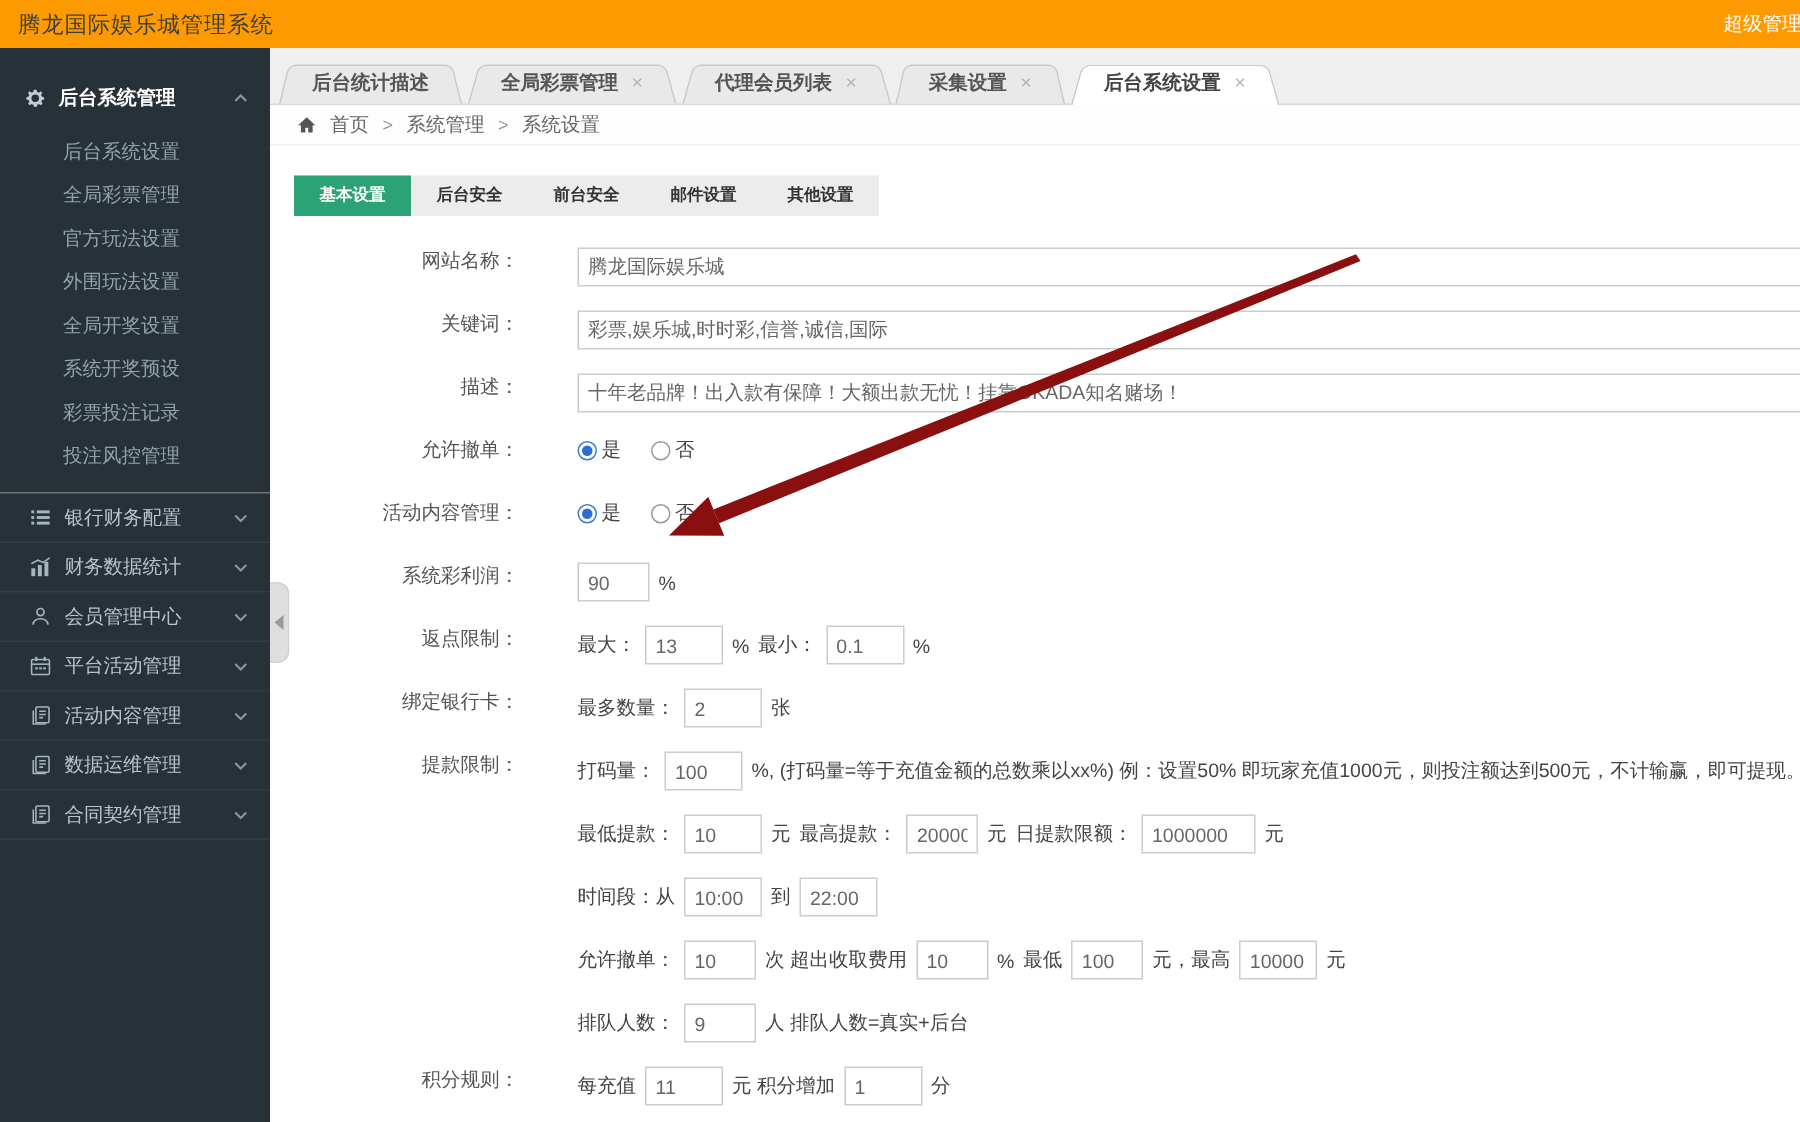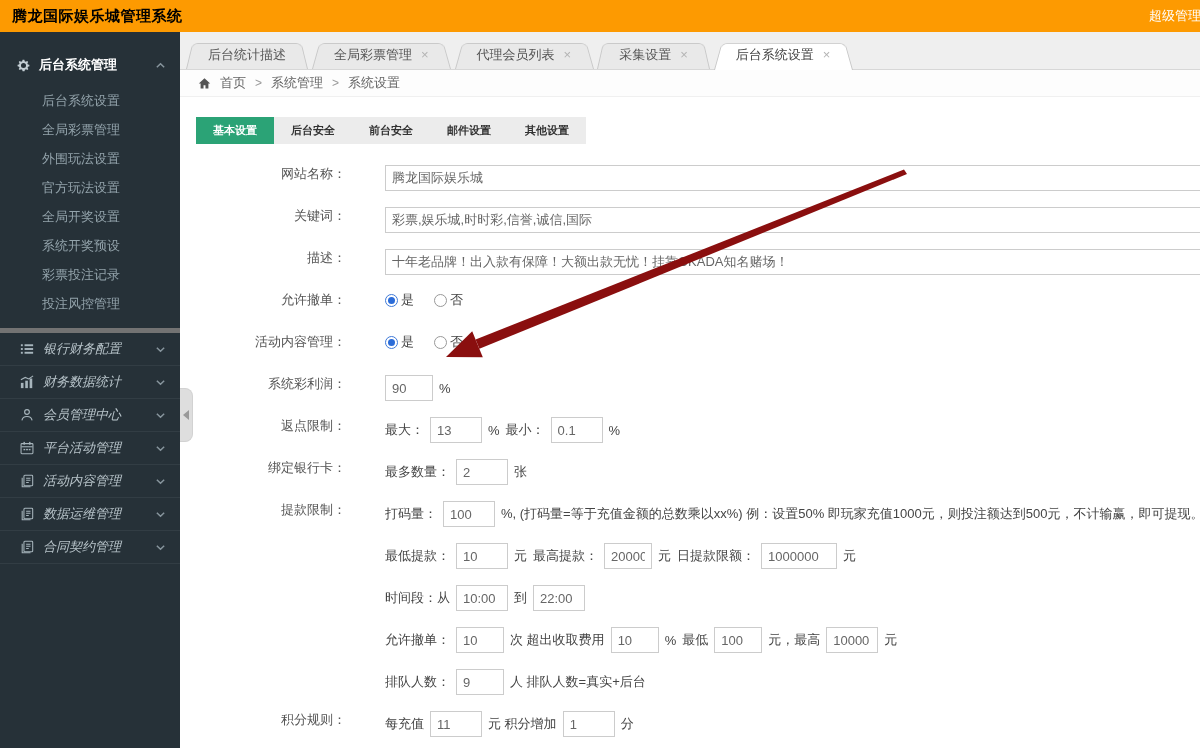--- a/index.html
+++ b/index.html
@@ -8,53 +8,53 @@
   *{box-sizing:border-box;}
   html,body{margin:0;padding:0;}
   body{
     width:1200px;height:748px;overflow:hidden;position:relative;
     font-family:"Liberation Sans","DejaVu Sans",sans-serif;background:#fff;
     -webkit-font-smoothing:antialiased;
   }
   
   .topbar{position:absolute;top:0;left:0;width:1200px;height:32px;background:var(--orange);
     display:flex;align-items:center;overflow:hidden;z-index:30;}
-  .topbar-title{color:#000000;font-size:15px;margin-left:12px;letter-spacing:.5px;font-weight:bold;}
+  .topbar-title{color:#404040;font-size:15px;margin-left:12px;letter-spacing:.5px;}
   .topbar-user{position:absolute;right:-14px;top:0;height:32px;line-height:32px;color:#fff;font-size:13px;}
   
   .sidebar{position:absolute;top:32px;left:0;width:180px;height:716px;background:var(--sidebar);z-index:20;}
   .side-nav{padding-top:16px;}
   .side-item{height:34px;display:flex;align-items:center;padding:0 14px 0 16px;color:#fff;font-size:13px;cursor:pointer;}
   .side-item .si-icon{width:15px;height:15px;margin-right:8px;color:#c3ced4;display:inline-flex;}
   .side-item .si-label{flex:1;font-weight:bold;}
   .si-chev{color:#87959d;display:inline-flex;}
   .sub-menu{padding:4px 0 10px;}
   .sub-item{height:29px;line-height:29px;padding-left:42px;color:#93a3ab;font-size:13px;cursor:pointer;}
-  .group-list{border-top:5px solid #737373;font-style:italic;}
+  .group-list{border-top:1px solid #737373;}
   .group-item{height:33px;display:flex;align-items:center;padding:0 14px 0 20px;
     border-bottom:1px solid #323d44;color:#b8c4ca;font-size:13px;cursor:pointer;}
   .gi-icon{width:14px;height:14px;margin-right:9px;color:#a7b5bc;display:inline-flex;}
   .gi-label{flex:1;}
   
   .collapse-handle{position:absolute;left:180px;top:388px;width:13px;height:54px;background:#dedede;
     border:1px solid #d2d2d2;border-left:none;border-radius:0 8px 8px 0;z-index:25;
     display:flex;align-items:center;justify-content:center;cursor:pointer;}
   .collapse-handle .tri{width:0;height:0;border-top:5px solid transparent;border-bottom:5px solid transparent;
     border-right:6px solid #9a9a9a;}
   
   .main{position:absolute;top:32px;left:180px;width:1020px;height:716px;background:#fff;}
   .tabstrip{height:38px;background:#efefef;border-bottom:1px solid #d7d7d7;
     display:flex;align-items:flex-end;padding-left:6px;}
   .tab{position:relative;height:29px;line-height:29px;padding:0 22px;margin-right:4px;
     font-size:13px;color:#555;cursor:pointer;display:flex;align-items:center;}
   .tab::before{content:"";position:absolute;inset:0;background:#e9e9e9;border:1px solid #c9c9c9;border-bottom:none;
     border-radius:6px 6px 0 0;transform:perspective(6px) rotateX(1.4deg);transform-origin:50% 100%;}
   .tab.active{z-index:3;color:#444;}
   .tab.active::before{background:#fff;bottom:-1px;}
-  .tab-label{position:relative;z-index:1;}
+  .tab-label{position:relative;z-index:1;font-weight:bold;}
   .tab-close{position:relative;z-index:1;margin-left:9px;color:#b3b3b3;font-size:13px;line-height:1;cursor:pointer;}
   
   .breadcrumb{height:27px;background:#fdfdfd;border-bottom:1px solid #f0f0f0;display:flex;align-items:center;
     padding-left:18px;font-size:13px;color:#666;gap:9px;}
   .bc-home{display:inline-flex;color:#555;}
   .bc-sep{color:#999;font-size:12px;}
   .bc-link{cursor:pointer;}
   
   .content{padding:20px 0 0 16px;position:relative;}
   .subtabs{display:inline-flex;background:#ececec;}
@@ -98,22 +98,22 @@
       <span class="si-label">后台系统管理</span>
       <span class="si-chev">
           <svg viewBox="0 0 12 12" width="11" height="11" fill="none" stroke="currentColor" stroke-width="1.6">
             <path d="M2 8l4-4 4 4"></path>
           </svg>
         </span>
     </div>
     <div class="sub-menu">
         <div class="sub-item">后台系统设置</div>
         <div class="sub-item">全局彩票管理</div>
+        <div class="sub-item">官方玩法设置</div>
         <div class="sub-item">外围玩法设置</div>
-        <div class="sub-item">官方玩法设置</div>
         <div class="sub-item">全局开奖设置</div>
         <div class="sub-item">系统开奖预设</div>
         <div class="sub-item">彩票投注记录</div>
         <div class="sub-item">投注风控管理</div>
       </div>
     <div class="group-list">
         <div class="group-item">
     <span class="gi-icon">
             <svg viewBox="0 0 16 16" width="14" height="14" fill="currentColor">
               <rect x="1" y="2.6" width="2.2" height="2.2"></rect>

